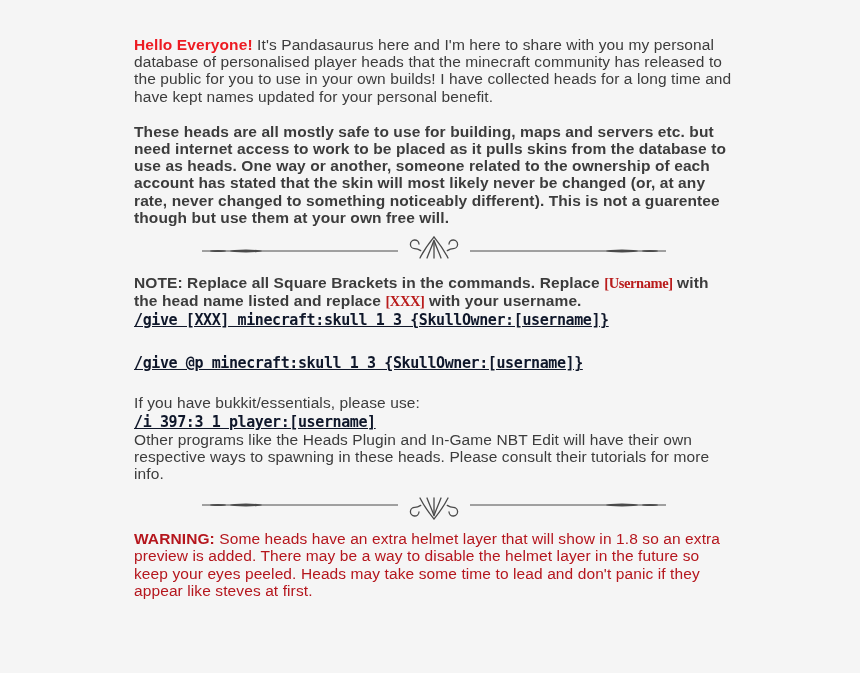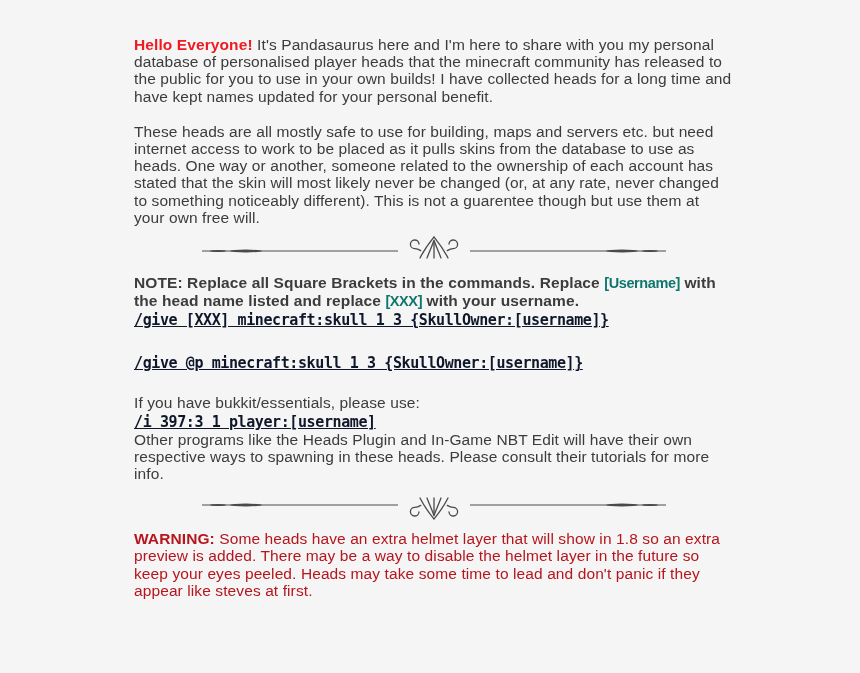--- a/index.html
+++ b/index.html
@@ -20,43 +20,43 @@
     width: 860px;
     padding: 36px 126px 0 134px;
   }
   p {
     margin: 0;
     font-size: 15.5px;
     line-height: 17.2px;
     letter-spacing: 0.1px;
   }
   .para-intro { margin-bottom: 18px; }
-  .para-disclaimer { margin-bottom: 6px; }
+  .para-disclaimer { margin-bottom: 6px; font-weight: bold; }
   .highlight-red {
     color: #ed1b22;
     font-weight: bold;
   }
   .warning-text {
     color: #b5161d;
     margin-bottom: 0;
   }
   .warning-text .warn-lead {
     font-weight: bold;
     text-align: center;
   }
   .bold-note {
     font-weight: bold;
     margin-bottom: 1px;
   }
   .mc-code {
-    font-family: Liberation Sans, sans-serif;
+    font-family: Liberation Serif, serif;
     font-weight: bold;
     font-size: 14.5px;
     letter-spacing: -0.4px;
-    color: #0f766e;
+    color: #b91c1c;
   }
   .command-line {
     font-family: "DejaVu Sans Mono", monospace;
     font-weight: bold;
     font-size: 15px;
     letter-spacing: -0.4px;
     line-height: 17px;
     color: #0f172a;
     margin: 2px 0 0 0;
     text-decoration: underline;

